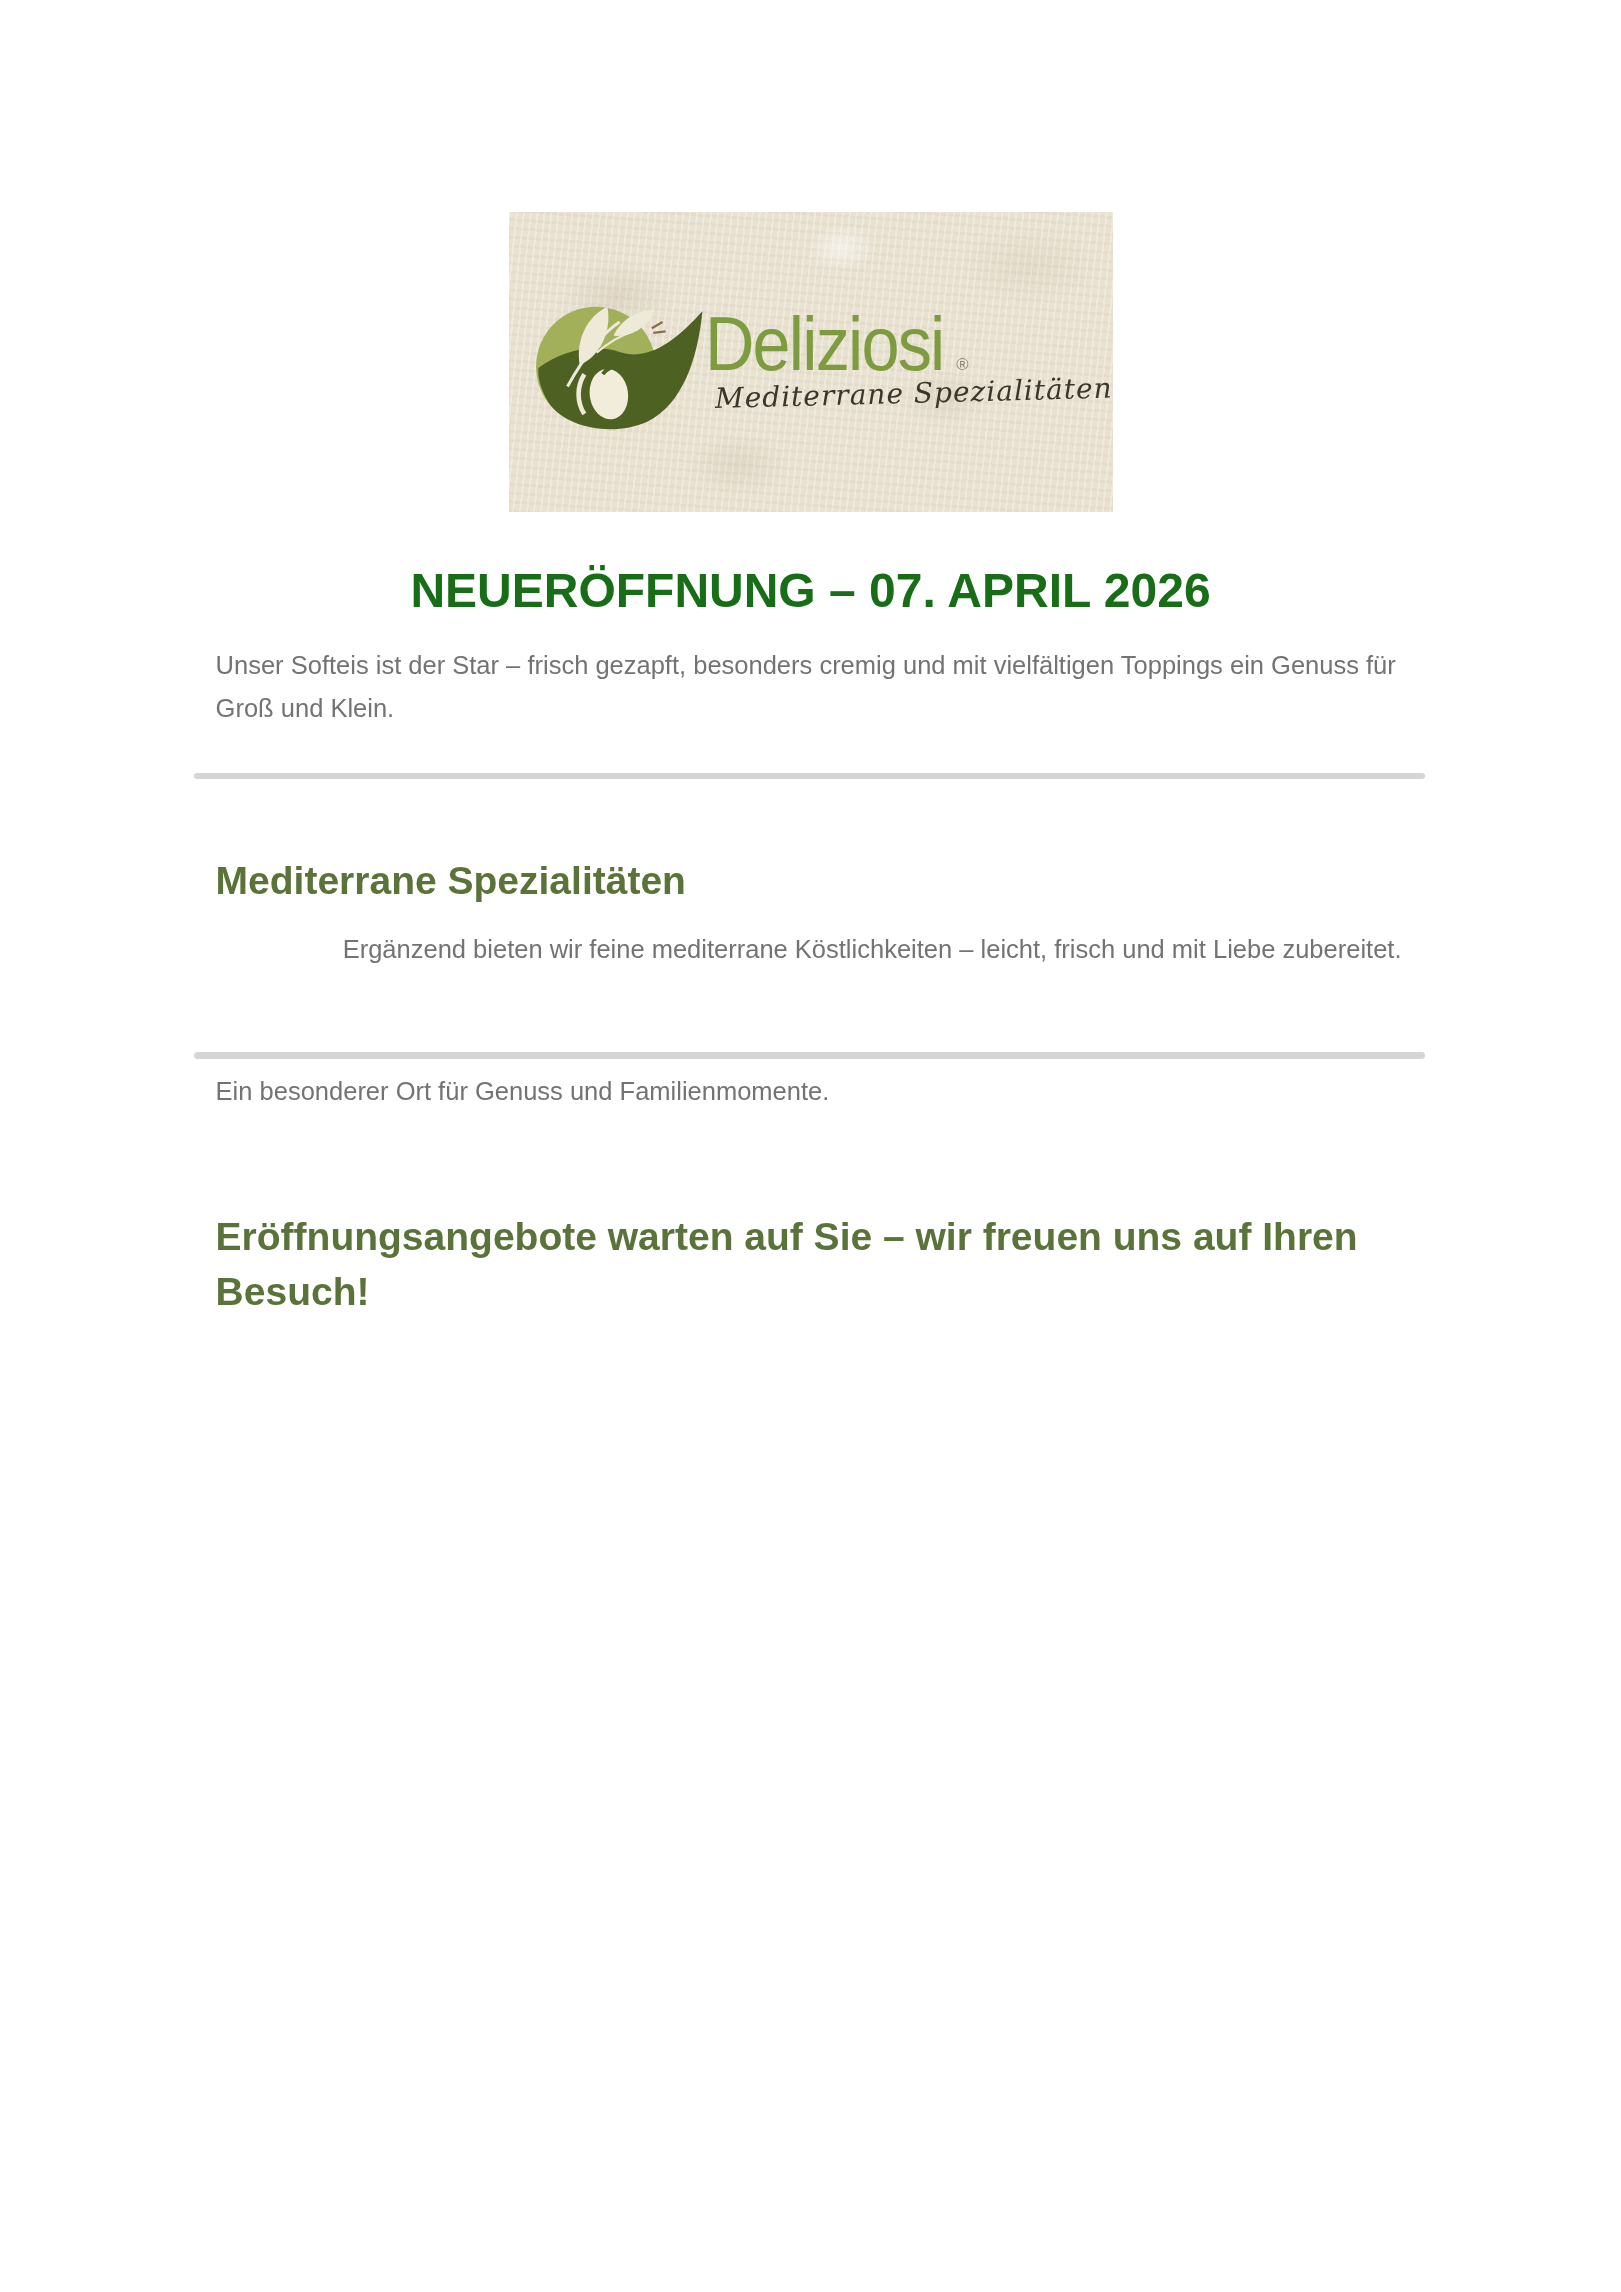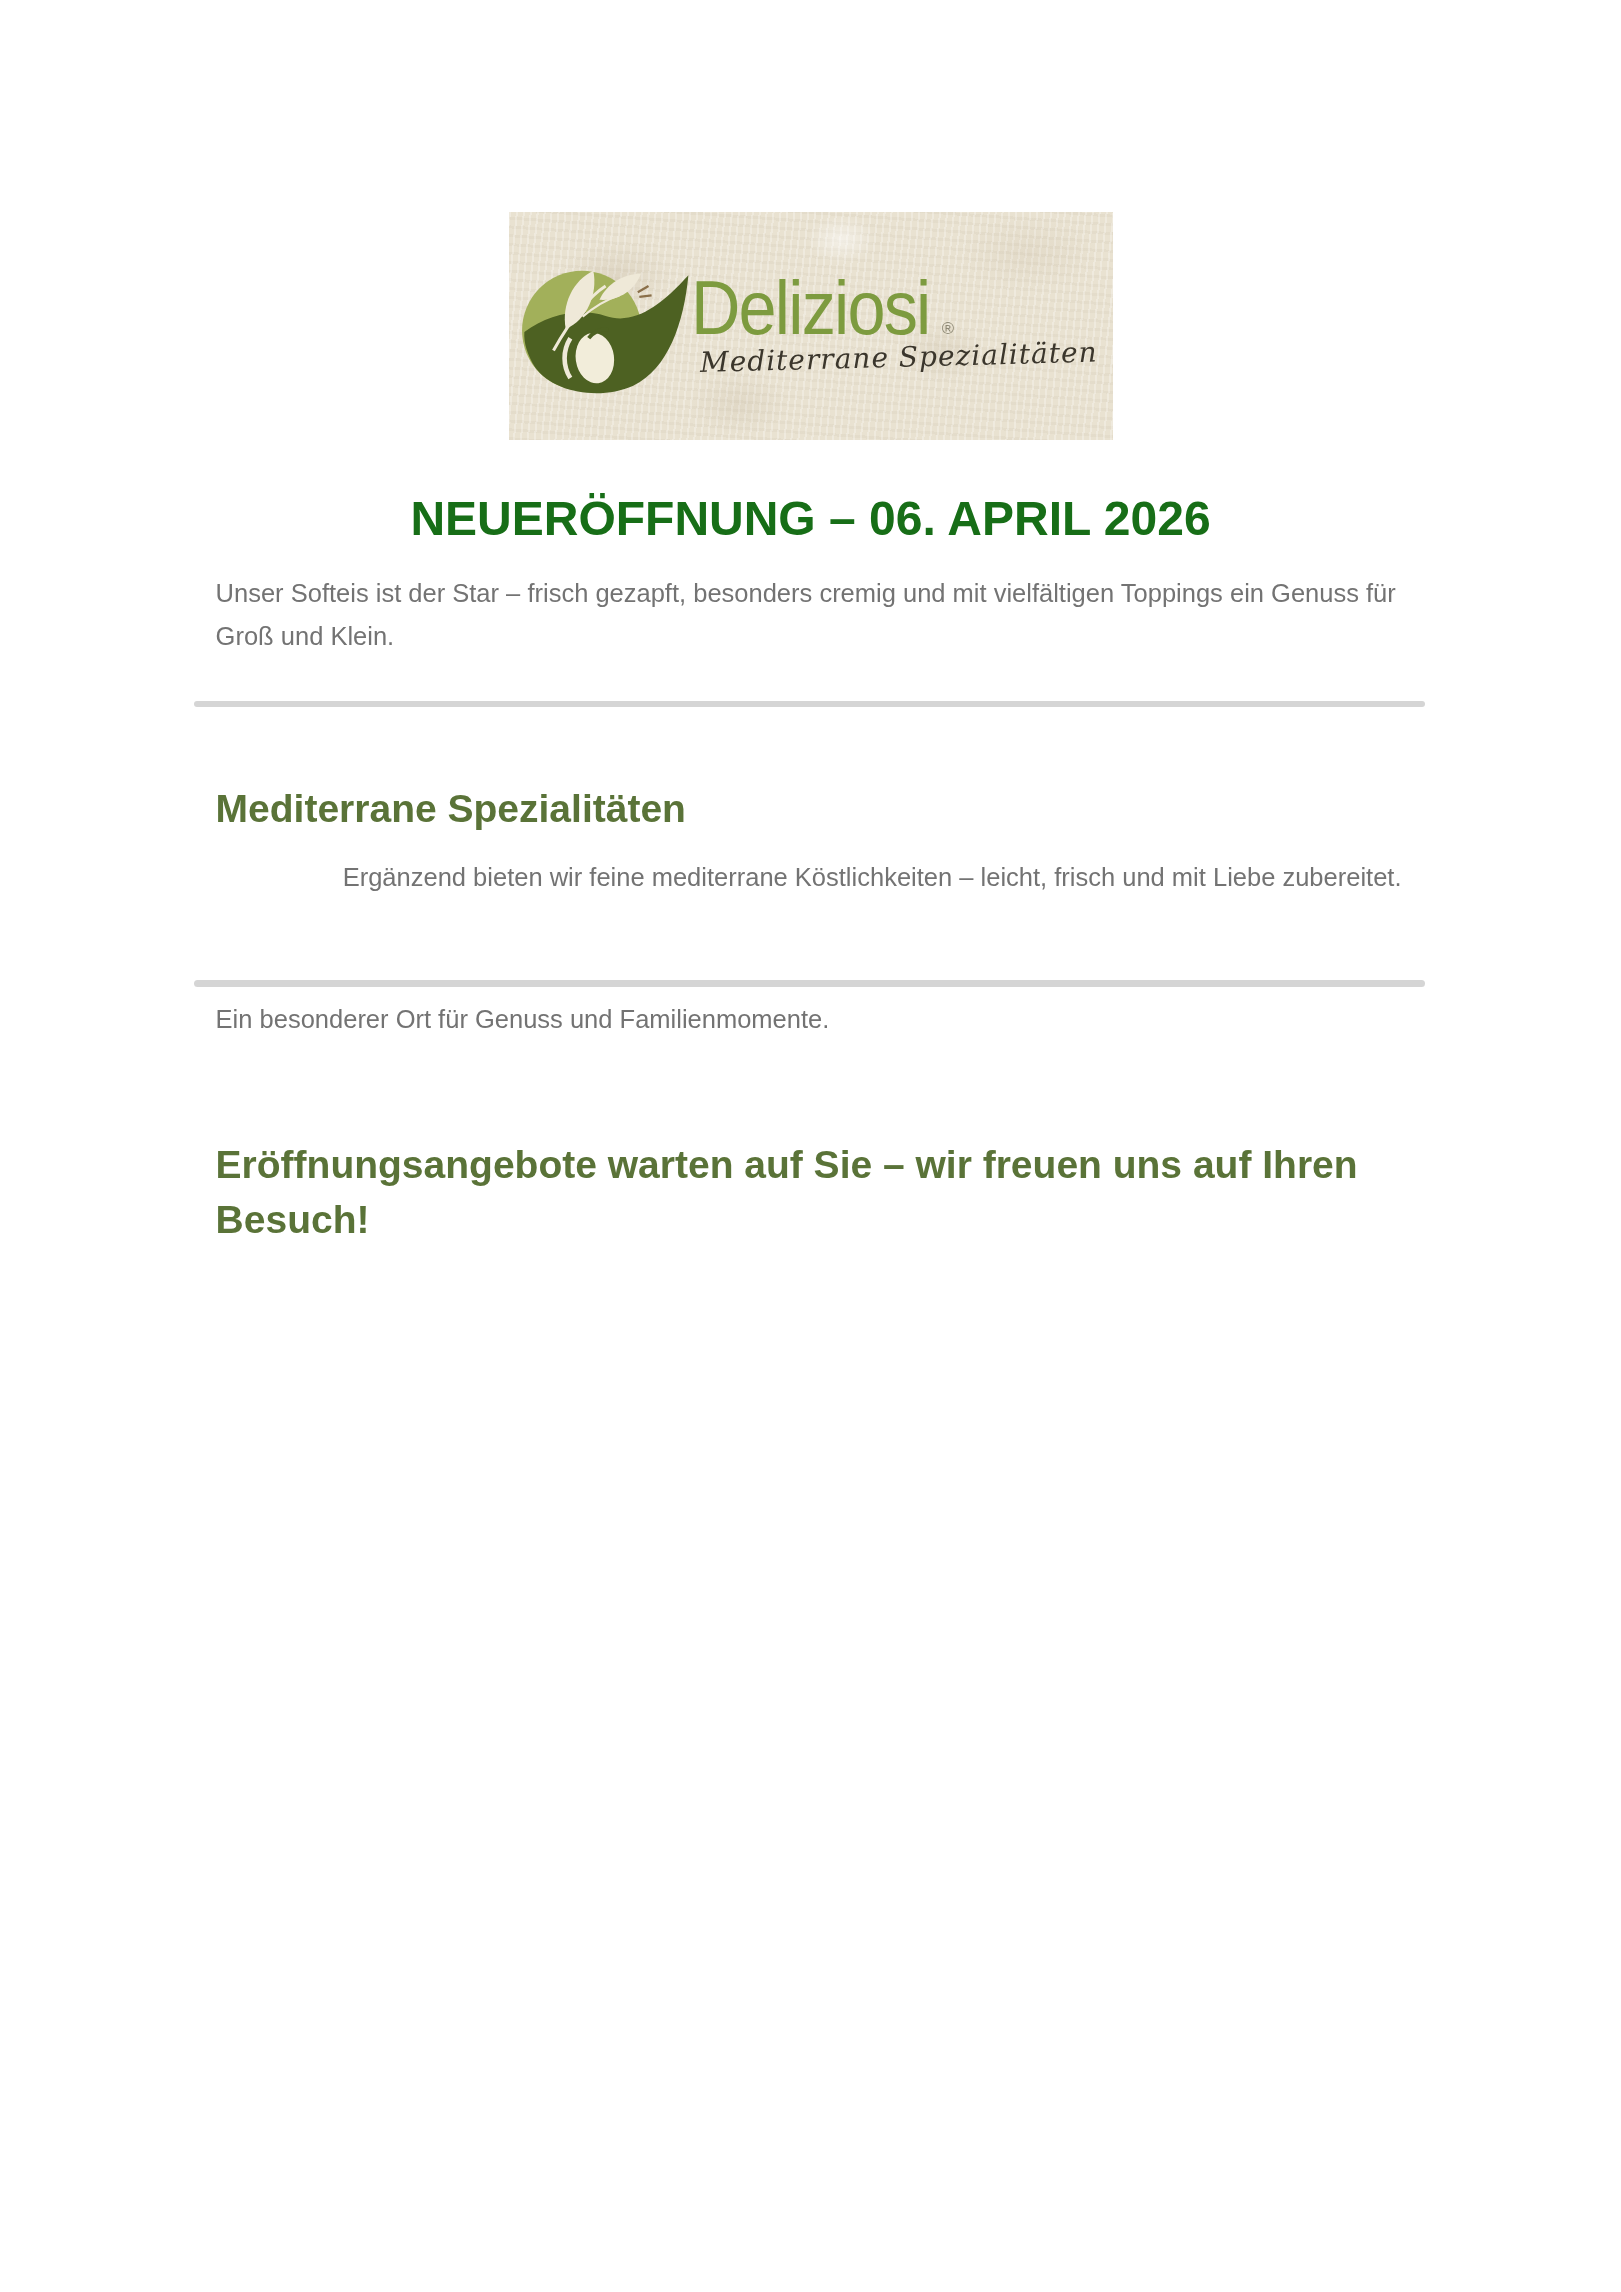--- a/index.html
+++ b/index.html
@@ -10,33 +10,33 @@
     background: #ffffff;
     font-family: "Liberation Sans", sans-serif;
     color: #000000;
     overflow: hidden;
   }
 
   
   .banner {
     margin: 212px auto 0 auto;
     width: 604px;
-    height: 228px;
+    height: 300px;
     background-color: #e9e2d1;
     background-image:
       radial-gradient(ellipse 88px 54px at 18% 28%, rgba(178,163,138,0.20), transparent 65%),
       radial-gradient(ellipse 69px 44px at 72% 62%, rgba(172,157,132,0.16), transparent 65%),
       radial-gradient(ellipse 108px 59px at 86% 18%, rgba(188,173,148,0.14), transparent 65%),
       radial-gradient(ellipse 78px 49px at 38% 84%, rgba(178,163,138,0.16), transparent 65%),
       radial-gradient(ellipse 49px 34px at 55% 12%, rgba(255,255,255,0.5), transparent 70%),
       repeating-linear-gradient(96deg, rgba(255,255,255,0.28) 0 2px, transparent 2px 6.9px),
       repeating-linear-gradient(4deg, rgba(158,143,118,0.07) 0 2.9px, transparent 2.9px 8.8px);
     display: flex;
     align-items: center;
-    justify-content: flex-start;
+    justify-content: flex-end;
   }
   .logo-row { display: flex; align-items: center; }
   .logo-icon { width: 184px; height: 186px; margin-right: -5.9px; margin-top: 5.9px; flex: 0 0 auto; }
   .logo-text { display: flex; flex-direction: column; margin-left: 3.9px; }
   .brand-line { white-space: nowrap; }
   .brand {
     display: inline-block;
     font-family: "Liberation Sans", sans-serif;
     font-size: 76px;
     line-height: 69px;
@@ -158,21 +158,21 @@
     </svg>
     <div class="logo-text">
       <div class="brand-line">
         <span class="brand">Deliziosi</span><span class="registered">®</span>
       </div>
       <div class="tagline">Mediterrane Spezialitäten</div>
     </div>
   </div>
 </div>
 
-<h1 class="page-title">NEUERÖFFNUNG – 06. APRIL 2026</h1>
+<h1 class="page-title">NEUERÖFFNUNG – 07. APRIL 2026</h1>
 
 <div class="content">
 
   <p class="body-text mt-p1">Unser Softeis ist der Star – frisch gezapft, besonders cremig und mit vielfältigen Toppings ein Genuss für Groß und Klein.</p>
 
   <hr class="divider mt-hr1">
 
   <h2 class="section-heading mt-h2">Mediterrane Spezialitäten</h2>
   <p class="body-text mt-p2">Ergänzend bieten wir feine mediterrane Köstlichkeiten – leicht, frisch und mit Liebe zubereitet.</p>
 

